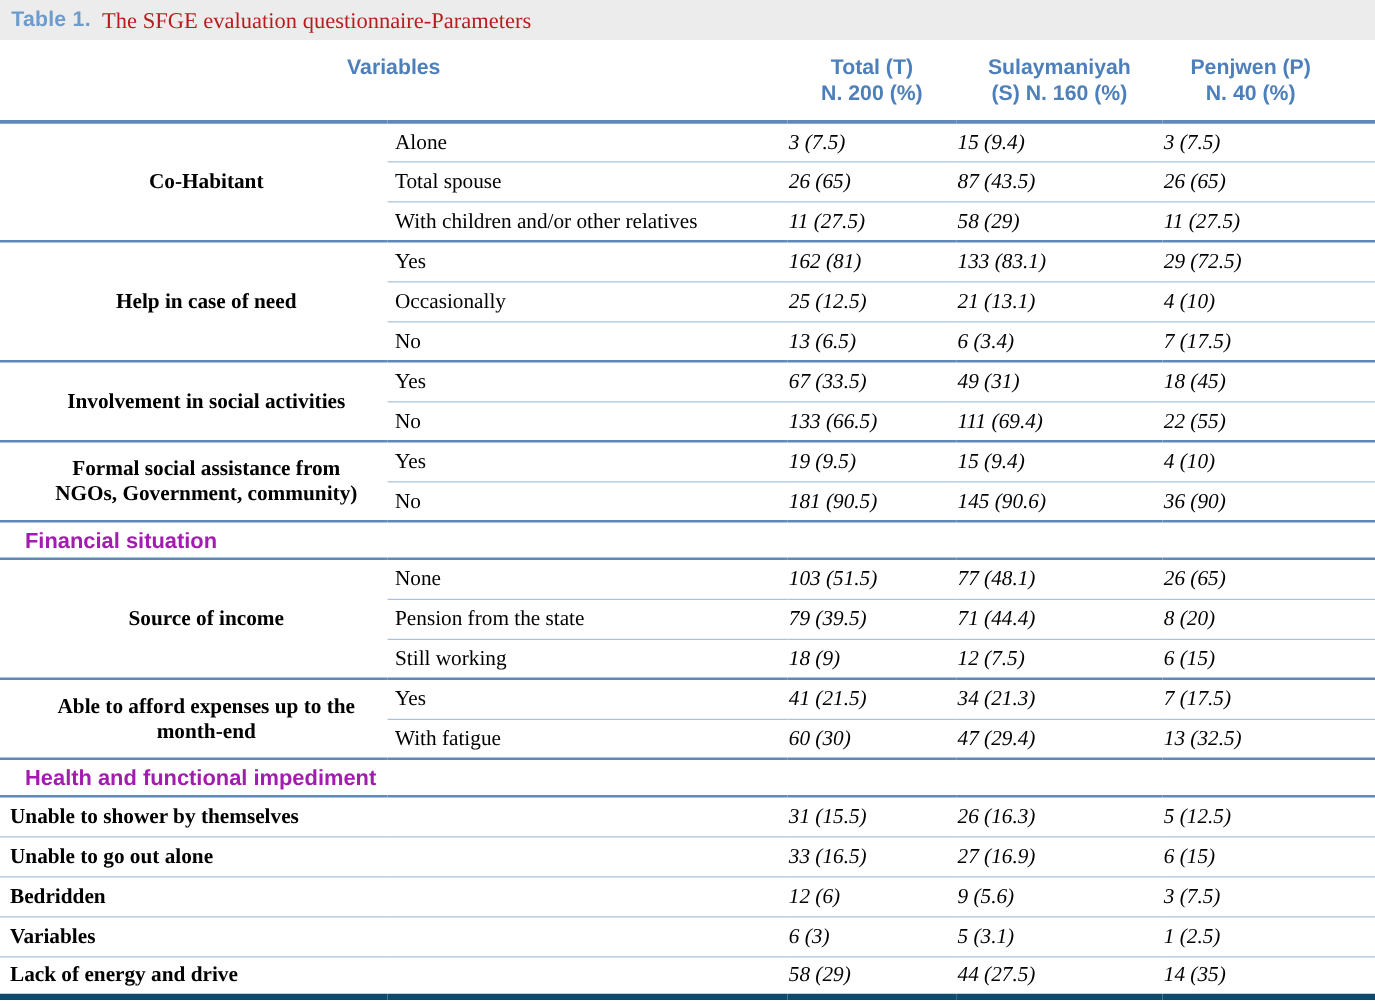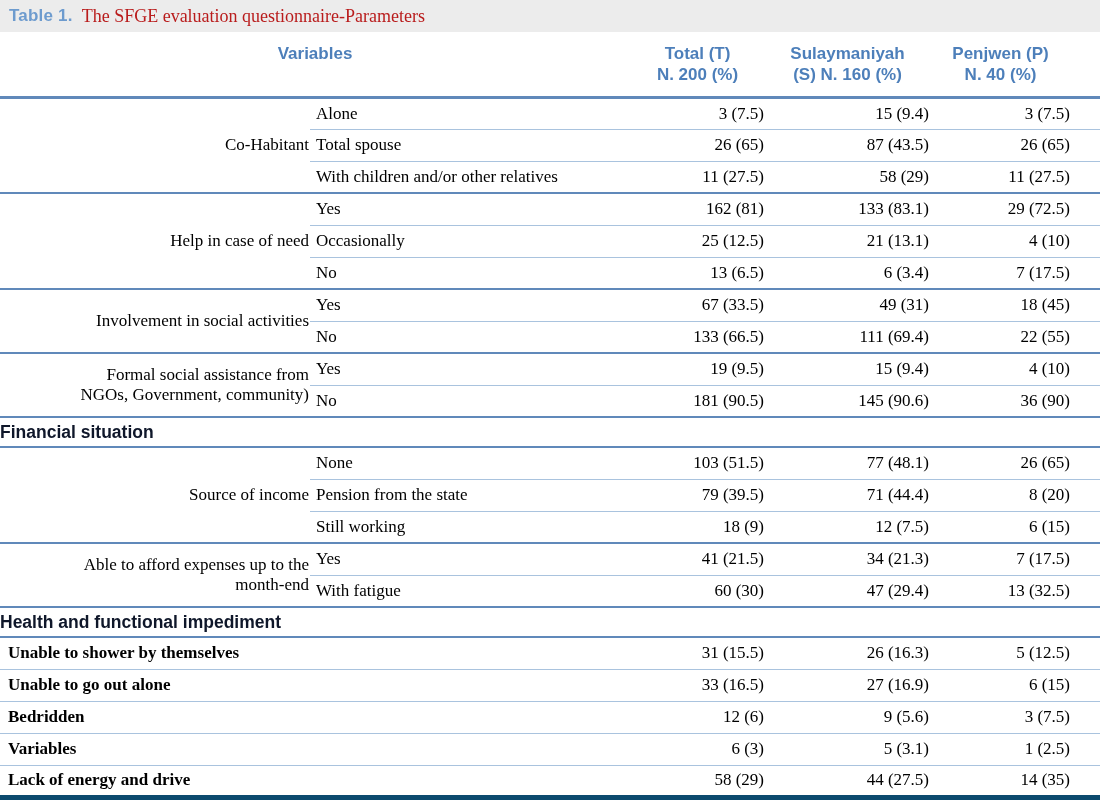--- a/index.html
+++ b/index.html
@@ -27,35 +27,35 @@
     font-family:"Liberation Sans", sans-serif; font-weight:bold;
     color:#4d7fba; font-size:17px; line-height:21px;
     vertical-align:top; padding-top:11px; height:65px; box-sizing:border-box;
     border-bottom:3px solid #6089ba; text-align:center;
   }
   td { font-size:17px; color:#000; box-sizing:border-box; }
   tr.data-row td { height:32px; }
   tr.section-row td { height:30px; }
 
   td.category {
-    font-weight:normal; padding-left:21px; white-space:pre-line; line-height:20px;
-    text-align:right;
+    font-weight:bold; padding-left:21px; white-space:pre-line; line-height:20px;
+    text-align:center;
   }
   td.category-full { font-weight:bold; padding-left:8px; text-align:left; }
   td.item { padding-left:6px; text-align:left; }
-  td.val  { text-align:right; }
+  td.val  { text-align:left;font-style:italic; }
   td.last { padding-right:30px; }
 
   tr.group-start td { border-top:2px solid #6089ba; }
   tr.row-mid td     { border-top:1.5px solid #a9c3de; }
   tr.plain-mid td   { border-top:1.5px solid #a9c3de; }
 
   td.section-header {
     font-family:"Liberation Sans", sans-serif; font-weight:bold;
-    color:#0f172a; font-size:17.5px; padding-left:0; text-align:left;
+    color:#a21caf; font-size:17.5px; padding-left:20px; text-align:left;
     border-top:2px solid #6089ba; border-bottom:2px solid #6089ba;
   }
 </style>
 </head>
 <body>
 
 <div class="caption-bar">
   <span class="caption-label">Table 1.</span>
   <span class="caption-text">The SFGE evaluation questionnaire-Parameters</span>
 </div>

